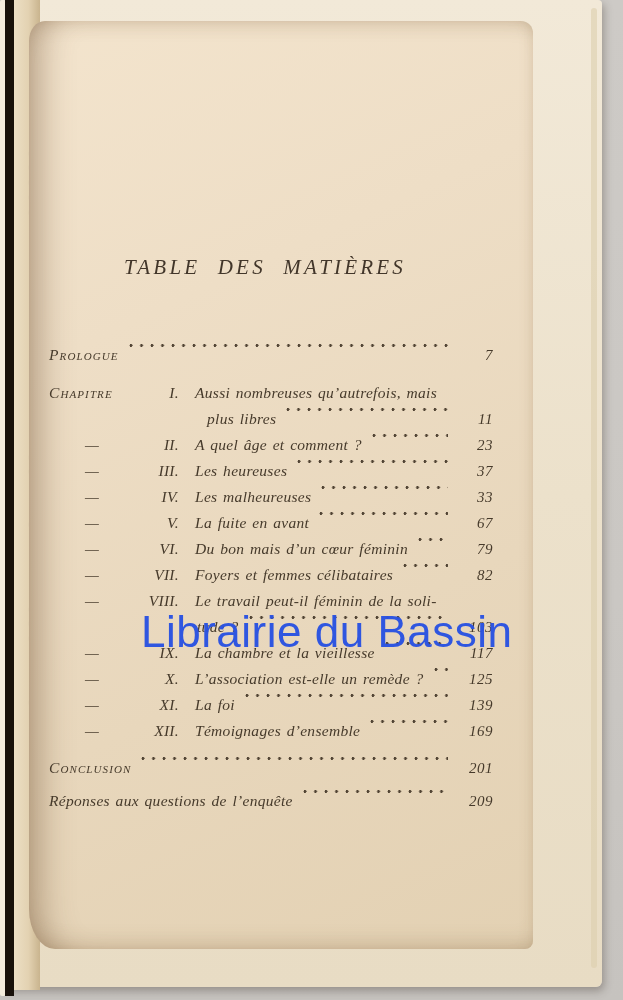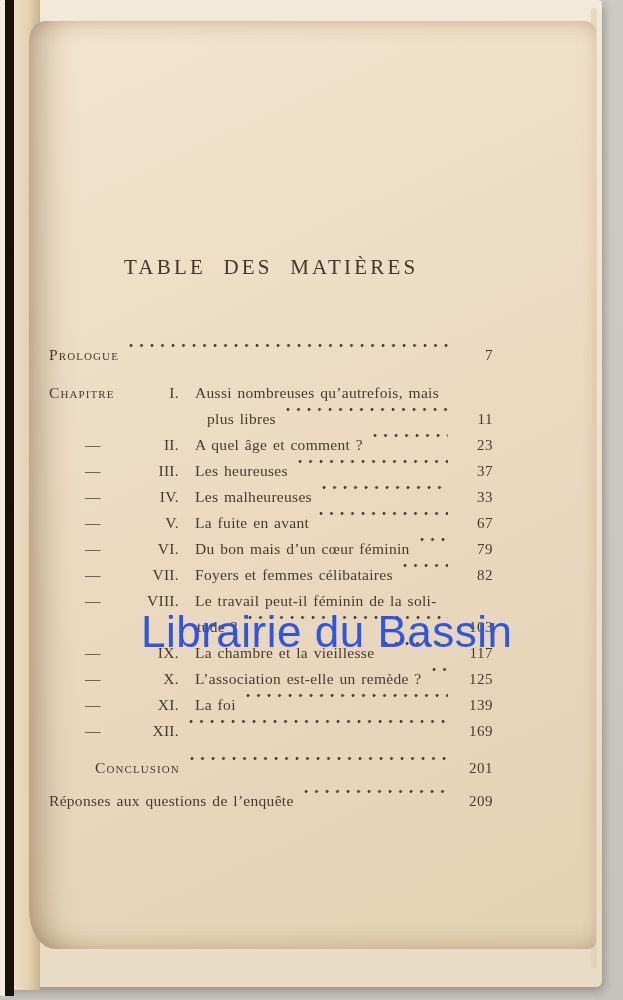--- a/index.html
+++ b/index.html
@@ -20,28 +20,29 @@
   }
   .right-edge-line { position:absolute; left:591px; top:8px; width:6px; height:960px; background:#dccfae; opacity:.6; border-radius:3px; }
   .left-dark-strip { position:absolute; left:5px; top:0; width:9px; height:996px; background:#18110a; }
   .prev-page {
     position:absolute; left:14px; top:0; width:26px; height:990px;
     background:linear-gradient(90deg,#ecdfc4 0%, #e3d2b2 55%, #cdb astretch);
     background:linear-gradient(90deg,#ecdfc4 0%, #e3d2b2 55%, #c9b48e 100%);
   }
   .show-through { position:absolute; left:16px; width:17px; height:3px; background:#5a4632; opacity:.45; filter:blur(1.2px); border-radius:2px; }
   .main-page {
-    position:absolute; left:29px; top:21px; width:567px; height:928px;
+    position:absolute; left:29px; top:21px; width:504px; height:928px;
     background:linear-gradient(155deg,#f3e4cd 0%, #eedec6 30%, #e8d7bc 65%, #e3d1b3 100%);
     border-radius:16px 12px 8px 26px / 20px 12px 8px 40px;
     box-shadow:
       inset 30px 0 34px -20px rgba(95,62,30,.42),
       inset 0 16px 22px -18px rgba(120,85,45,.28),
       inset 0 -16px 26px -18px rgba(120,85,45,.30),
       inset -10px 0 18px -14px rgba(120,85,45,.22);
+    font-style: italic;
   }
   
   .content {
     position:absolute; left:20px; top:0; width:444px;
     color:#463a2b; font-size:15.5px; letter-spacing:.3px; word-spacing:1.5px;
   }
   .book-title {
     margin-top:234px; margin-left:75px; margin-bottom:62px;
     font-size:21px; letter-spacing:3.2px; word-spacing:9px; color:#42362a;
     white-space:nowrap;
@@ -55,21 +56,21 @@
   .cont-1 { padding-left:12px; }
   .cont-2 { padding-left:2px; }
   .leader {
     flex:1 1 auto; min-width:12px; height:5px; align-self:baseline;
     margin-left:8px; margin-right:9px;
     background-image:radial-gradient(circle at 2px 2.4px, rgba(68,55,40,.92) 1.25px, rgba(0,0,0,0) 1.7px);
     background-size:10.5px 5px; background-repeat:repeat-x; background-position:2px 1px;
   }
   .pagenum { flex:0 0 36px; text-align:right; font-size:15px; letter-spacing:.5px; }
   .gap-chapter { margin-top:12px; }
-  .gap-conclusion { margin-top:11px;margin-left:46px; }
+  .gap-conclusion { margin-top:11px; }
   .gap-responses { margin-top:7px; }
   
   .watermark {
     position:absolute; left:141px; top:607px;
     font-family:"Liberation Sans", sans-serif;
     font-size:44px; font-weight:400; letter-spacing:.5px; white-space:nowrap;
     opacity:.97; z-index:50;
   }
 </style>
 </head>
@@ -200,20 +201,21 @@
       <span class="col-label"><span class="dash">—</span></span>
       <span class="col-num">XI.</span>
       <span class="txt">La foi</span>
       <span class="leader"></span>
       <span class="pagenum">139</span>
     </div>
 
     <div class="row">
       <span class="col-label"><span class="dash">—</span></span>
       <span class="col-num">XII.</span>
+      <span class="txt">Témoignages d’ensemble</span>
       <span class="leader"></span>
       <span class="pagenum">169</span>
     </div>
 
     <div class="row gap-conclusion">
       <span class="sc">Conclusion</span>
       <span class="leader"></span>
       <span class="pagenum">201</span>
     </div>
 

